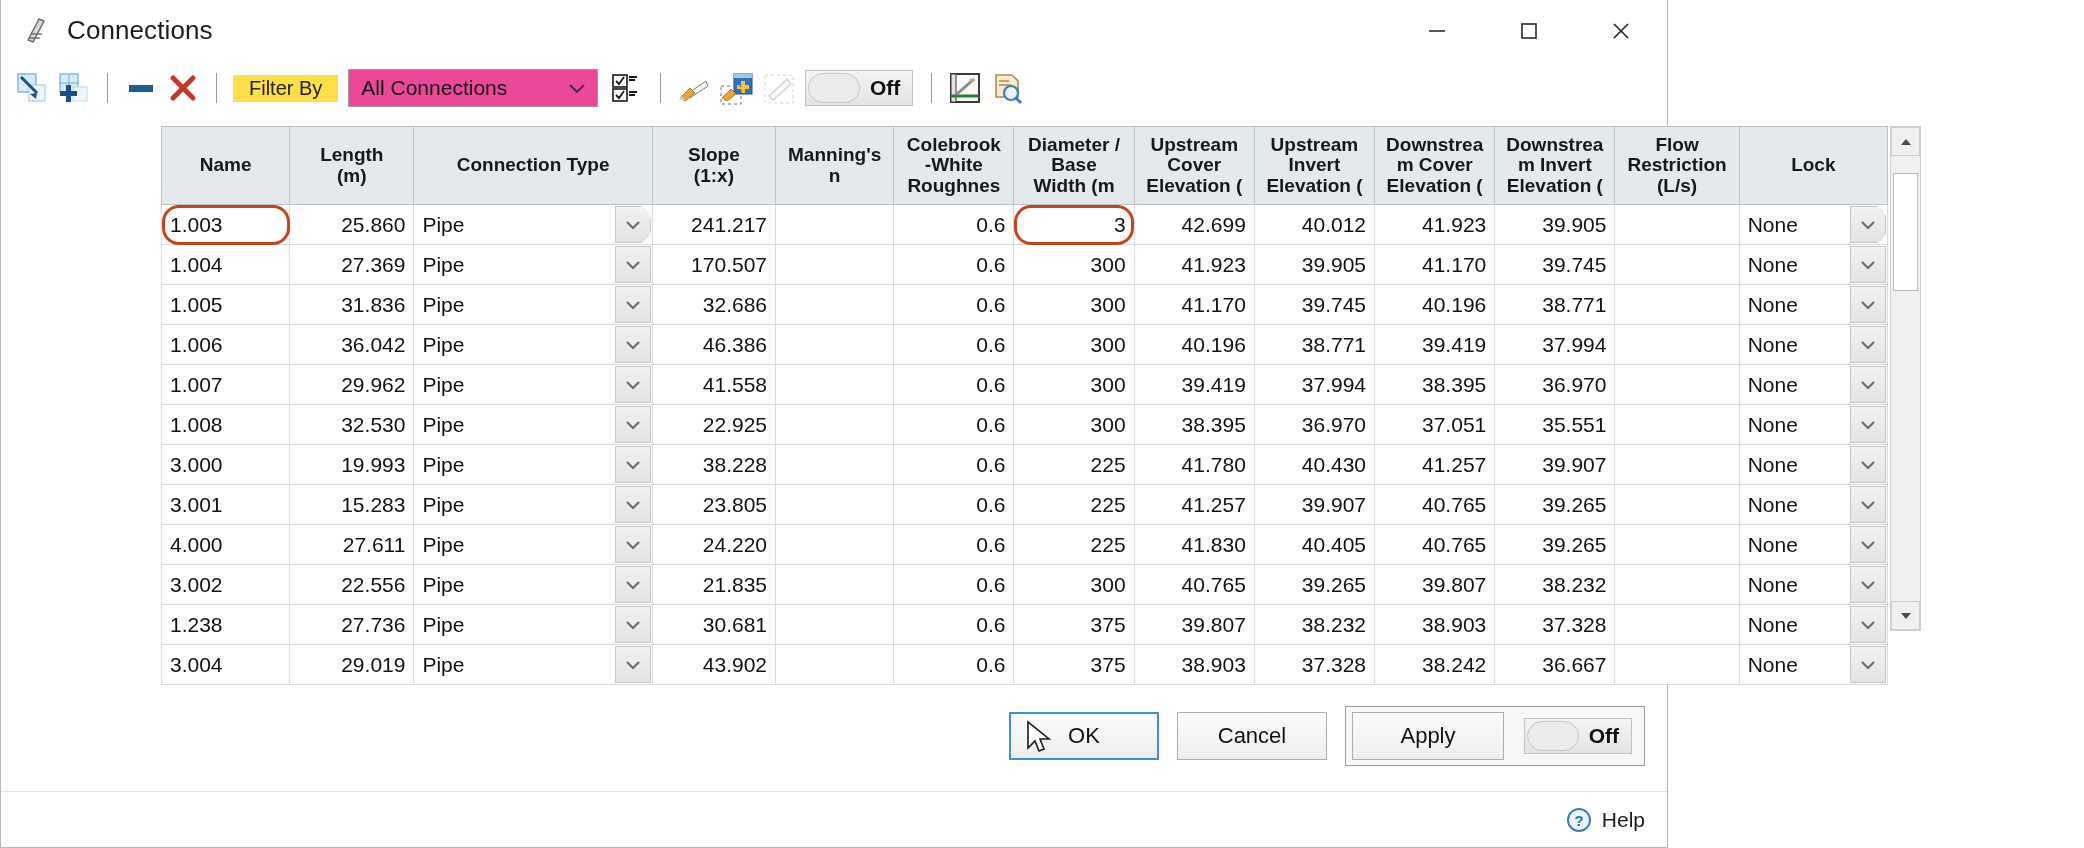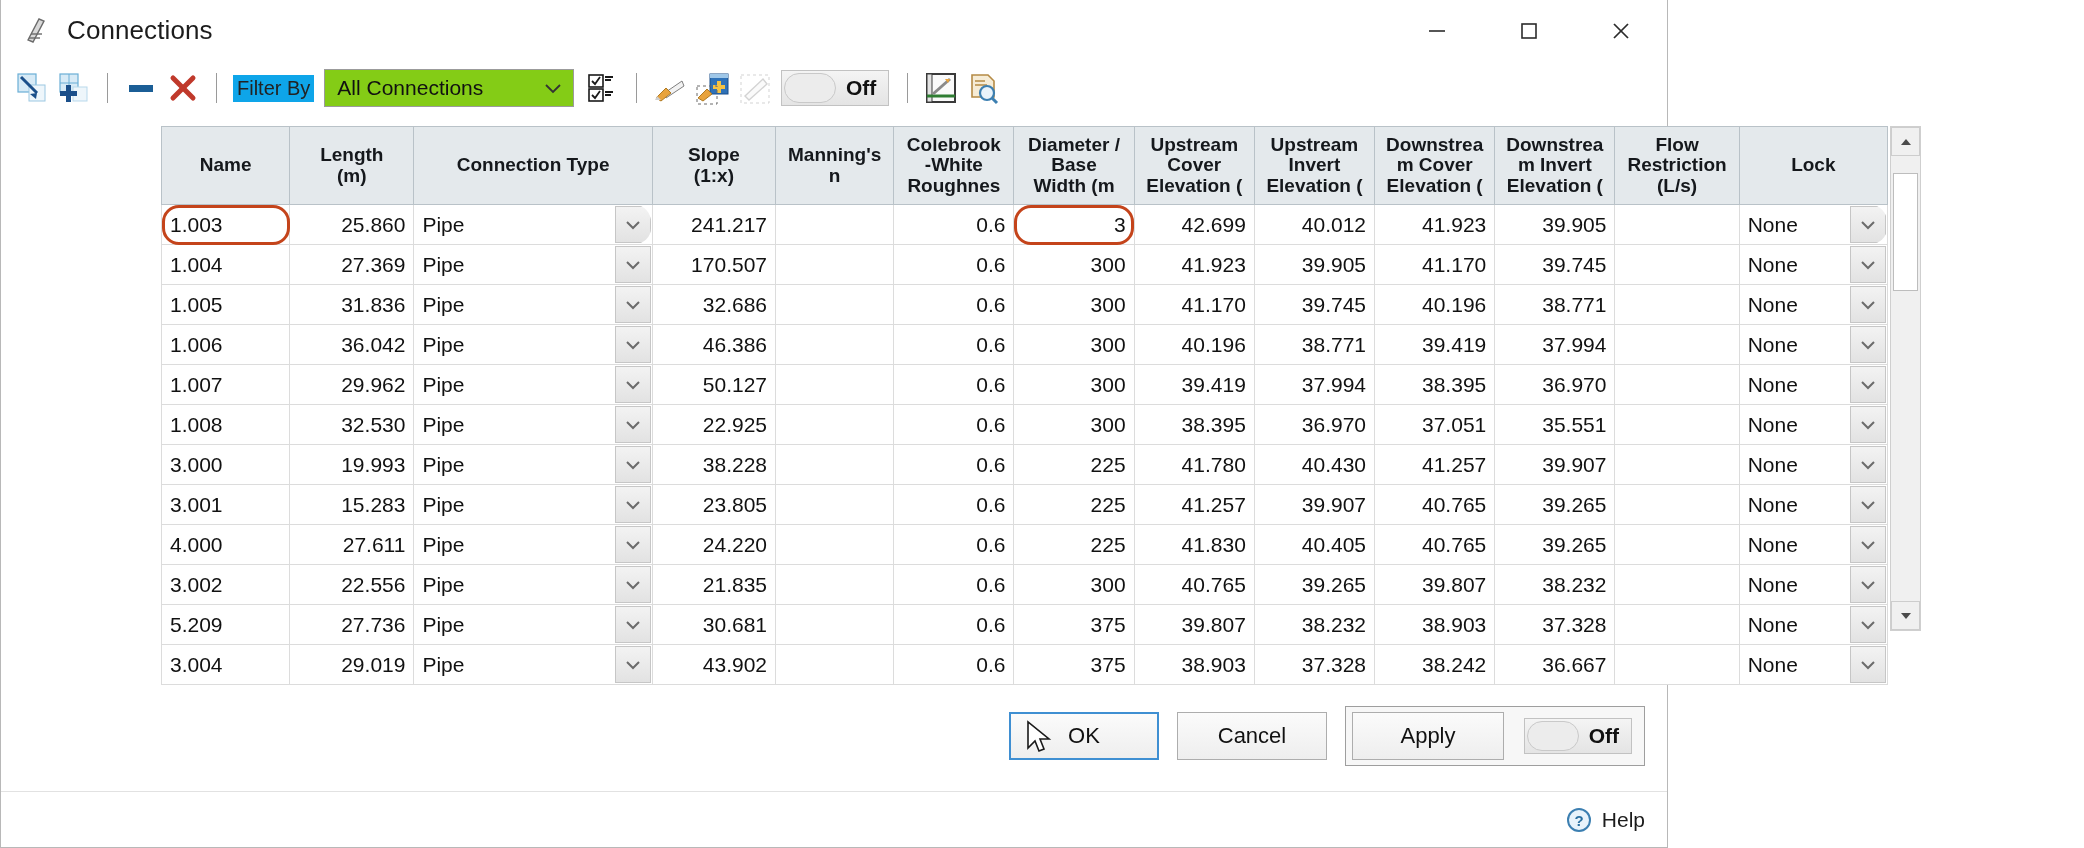--- a/index.html
+++ b/index.html
@@ -48,25 +48,25 @@
   }
   .tbtn {
     width: 42px; height: 42px;
     display: flex; align-items: center; justify-content: center;
     position: relative;
   }
   .tbtn svg { display: block; }
   .tsep { width: 1px; height: 30px; background: #9a9a9a; margin: 0 12px; }
   .filter-label {
     font-size: 20px; color: #222; margin: 0 10px 0 4px; white-space: nowrap;
-    background: #0ea5e9; padding: 2px 4px;
+    background: #fde047; padding: 2px 16px;
   }
   .filter-select {
     width: 250px; height: 38px;
-    border: 1px solid #9b9b9b; background: #84cc16;
+    border: 1px solid #9b9b9b; background: #ec4899;
     display: flex; align-items: center; justify-content: space-between;
     padding: 0 8px 0 12px;
     font-size: 21px; color: #111;
   }
   .filter-select .chev { color:#333; }
   .toggle-off {
     width: 108px; height: 36px;
     background: linear-gradient(#f4f4f4,#e4e4e4);
     border: 1px solid #c2c2c2;
     display: flex; align-items: center; justify-content: flex-end;
@@ -488,21 +488,21 @@
             <td>1.007</td>
             <td class="num shade num">29.962</td>
             <td class="combo">
               <span class="cval">Pipe</span>
               <span class="cbtn">
                 <svg width="20" height="20" viewBox="0 0 20 20">
                   <path d="M4 7 L10 13 L16 7" fill="none" stroke="#6b6b6b" stroke-width="2"></path>
                 </svg>
               </span>
             </td>
-            <td class="num">50.127</td>
+            <td class="num">41.558</td>
             <td class="num"></td>
             <td class="num">0.6</td>
             <td class="num">300</td>
             <td class="red">39.419</td>
             <td class="num">37.994</td>
             <td class="red">38.395</td>
             <td class="num">36.970</td>
             <td class="num"></td>
             <td class="combo">
               <span class="cval">None</span>
@@ -652,21 +652,21 @@
             <td class="combo">
               <span class="cval">None</span>
               <span class="cbtn">
                 <svg width="20" height="20" viewBox="0 0 20 20">
                   <path d="M4 7 L10 13 L16 7" fill="none" stroke="#6b6b6b" stroke-width="2"></path>
                 </svg>
               </span>
             </td>
           </tr>
           <tr>
-            <td>5.209</td>
+            <td>1.238</td>
             <td class="num shade num">27.736</td>
             <td class="combo">
               <span class="cval">Pipe</span>
               <span class="cbtn">
                 <svg width="20" height="20" viewBox="0 0 20 20">
                   <path d="M4 7 L10 13 L16 7" fill="none" stroke="#6b6b6b" stroke-width="2"></path>
                 </svg>
               </span>
             </td>
             <td class="num">30.681</td>

